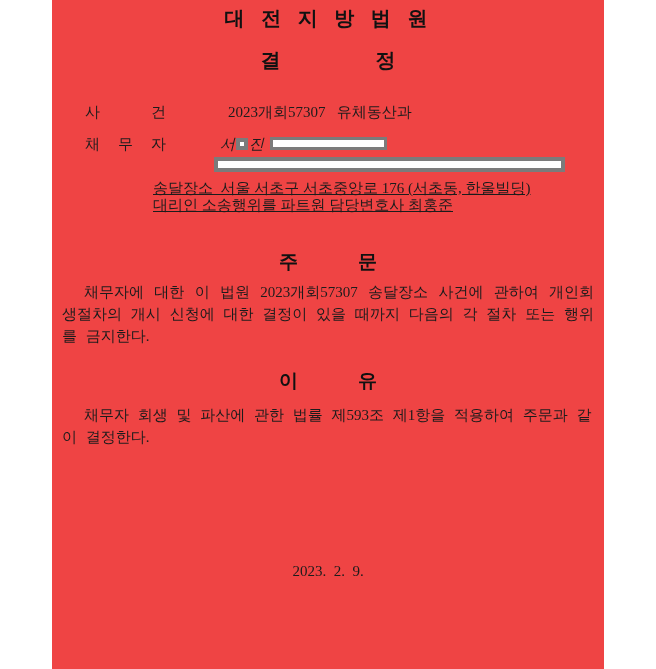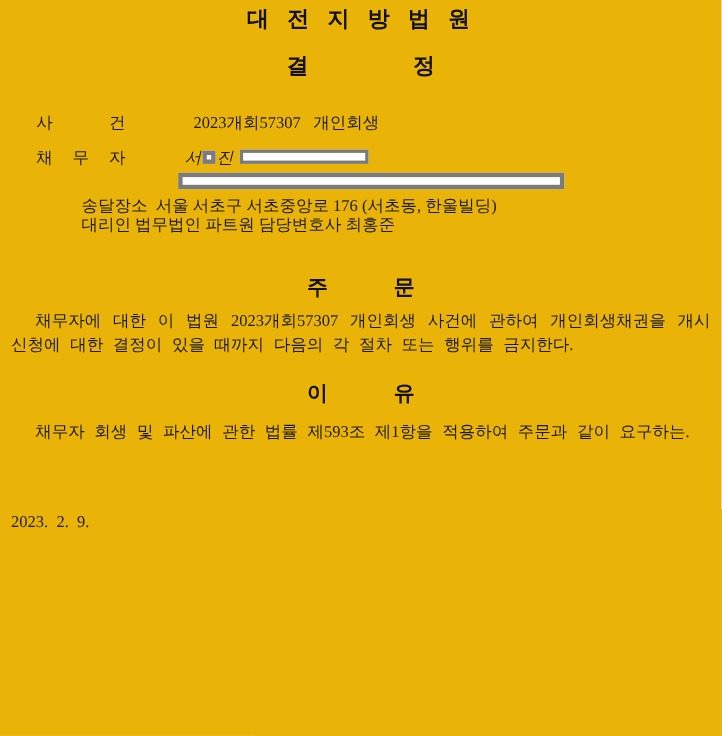--- a/index.html
+++ b/index.html
@@ -1,22 +1,22 @@
 <!DOCTYPE html>
 <html><head>
 <meta charset="utf-8">
 <style>
   * { margin: 0; padding: 0; box-sizing: border-box; }
   html, body { background: #ffffff; }
   .doc {
     position: relative;
-    width: 656px;
+    width: 552px;
     height: 669px;
     margin: 0 auto;
-    background: #eab308;
+    background: #ef4444;
     color: #1c1c1c;
     font-family: "Liberation Serif", serif;
     font-size: 15px;
     overflow: hidden;
     padding: 6px 10px 0 10px;
   }
   
   .court-name {
     text-align: center;
     font-family: "Liberation Sans", sans-serif;
@@ -75,21 +75,21 @@
     vertical-align: -1px;
     margin-left: 6px;
   }
   .redact-block {
     margin-top: 3px;
     margin-left: 152px;
     width: 351px; height: 15px;
     border: 4px solid #7b7b7b;
     background: #fff;
   }
-  .address-block { margin-top: 8px; margin-left: 64px; line-height: 17px; }
+  .address-block { margin-top: 8px; margin-left: 91px; line-height: 17px; text-decoration: underline; }
   .address-block div { white-space: pre; }
   .jumun-heading { margin-top: 36px; }
   .iyu-heading { margin-top: 16px; }
   .body-para {
     margin-top: 7px;
     text-align: justify;
     text-indent: 22px;
     word-spacing: 5px;
     line-height: 22px;
   }
@@ -101,22 +101,22 @@
     text-align: justify;
     word-spacing: 5px;
   }
   .reason-para {
     margin-top: 11px;
     text-indent: 22px;
     word-spacing: 5px;
     line-height: 22px;
   }
   .doc-date {
-    margin-top: 60px;
-    text-align: left;
+    margin-top: 112px;
+    text-align: center;
     line-height: 22px;
     white-space: pre;
   }
 </style>
 </head>
 <body>
 
 <div class="doc">
 
   <div class="court-name">대 전 지 방 법 원</div>
@@ -124,53 +124,53 @@
   <div class="big-heading decision-title">
     <span>결</span>
     <span>정</span>
   </div>
 
   <div class="field-row case-row">
     <div class="field-label">
       <span>사</span>
       <span>건</span>
     </div>
-    <div class="case-value">2023개회57307   개인회생</div>
+    <div class="case-value">2023개회57307   유체동산과</div>
   </div>
 
   <div class="field-row debtor-row">
     <div class="field-label">
       <span>채</span>
       <span>무</span>
       <span>자</span>
     </div>
     <div class="debtor-value">
       <span>서</span><span class="mask-char"></span><span>진</span><span class="redact-inline"></span>
     </div>
   </div>
 
   <div class="redact-block"></div>
 
   <div class="address-block">
     <div>송달장소  서울 서초구 서초중앙로 176 (서초동, 한울빌딩)</div>
-    <div>대리인 법무법인 파트원 담당변호사 최홍준</div>
+    <div>대리인 소송행위를 파트원 담당변호사 최홍준</div>
   </div>
 
   <div class="section-heading jumun-heading">
     <span>주</span>
     <span>문</span>
   </div>
 
-  <div class="body-para">채무자에 대한 이 법원 2023개회57307 개인회생 사건에 관하여 개인회생채권을 개시 신청에 대한 결정이 있을 때까지 다음의 각 절차 또는 행위를 금지한다.</div>
+  <div class="body-para">채무자에 대한 이 법원 2023개회57307 송달장소 사건에 관하여 개인회생절차의 개시 신청에 대한 결정이 있을 때까지 다음의 각 절차 또는 행위를 금지한다.</div>
 
   <div class="order-list">
   </div>
 
   <div class="section-heading iyu-heading">
     <span>이</span>
     <span>유</span>
   </div>
 
-  <div class="reason-para">채무자 회생 및 파산에 관한 법률 제593조 제1항을 적용하여 주문과 같이 요구하는.</div>
+  <div class="reason-para">채무자 회생 및 파산에 관한 법률 제593조 제1항을 적용하여 주문과 같이 결정한다.</div>
 
   <div class="doc-date">2023.  2.  9.</div>
 
 </div>
 
 </body></html>

